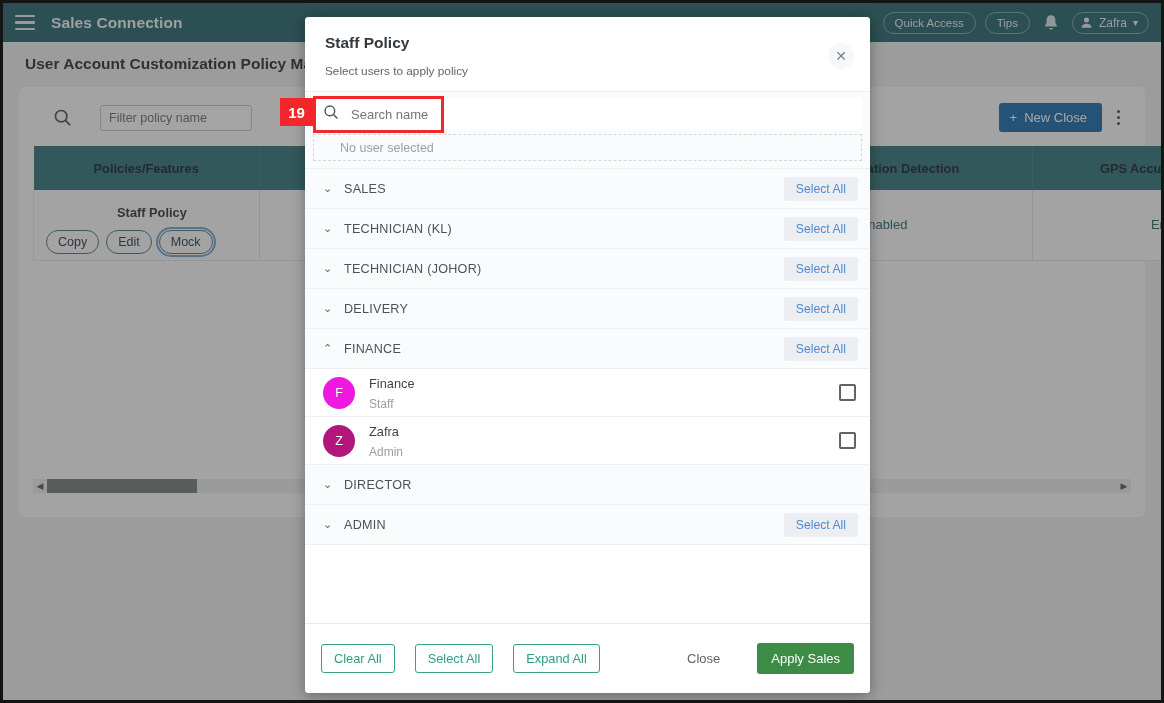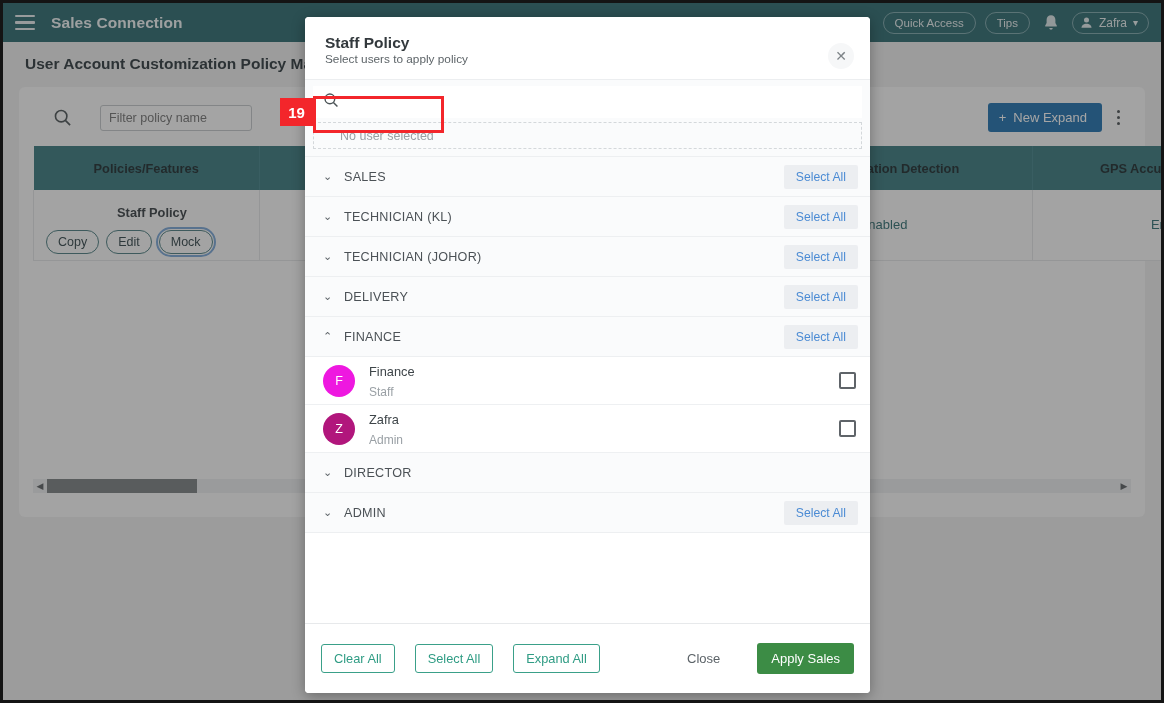--- a/index.html
+++ b/index.html
@@ -142,21 +142,21 @@
     left: 302px; top: 14px;
     width: 565px; height: 676px;
     background: #ffffff;
     border-radius: 4px;
     box-shadow: 0 3px 14px rgba(0,0,0,0.32);
     display: flex; flex-direction: column;
     overflow: hidden;
   }
   .modal-head { padding: 17px 20px 13px 20px; position: relative; background: #fff; }
   .modal-title { font-size: 15.5px; font-weight: bold; color: #33393d; }
-  .modal-sub { font-size: 11.8px; color: #5d6468; margin-top: 0; }
+  .modal-sub { font-size: 11.8px; color: #5d6468; margin-top: 12px; }
   .modal-close {
     position: absolute; right: 16px; top: 26px;
     width: 26px; height: 26px; border-radius: 50%;
     background: #f6f7f8; color: #7d8387;
     display: flex; align-items: center; justify-content: center;
     font-size: 14px; cursor: pointer; border: none;
     font-family: "Liberation Sans", sans-serif;
   }
   .search-zone { padding: 6px 8px 0 8px; background: #fafbfc; border-top: 1px solid #eceef0; }
   .search-box {
@@ -298,21 +298,21 @@
         <span class="mag">
           <svg width="19" height="19" viewBox="0 0 20 20" aria-hidden="true">
             <circle cx="8.6" cy="8.6" r="6" fill="none" stroke="#4c5457" stroke-width="1.7"></circle>
             <line x1="13" y1="13" x2="18" y2="18" stroke="#4c5457" stroke-width="1.7"></line>
           </svg>
         </span>
         <input class="filter-input" type="text" placeholder="Filter policy name" style="">
         <div class="newpolicy-wrap">
           <button class="btn-newpolicy">
             <span>+</span>
-            <span>New Expand</span>
+            <span>New Close</span>
           </button>
           <div class="kebab">
               <i></i>
               <i></i>
               <i></i>
             </div>
         </div>
       </div>
 
       <table class="policies">
@@ -371,20 +371,21 @@
     </div>
 
     <div class="search-zone">
       <div class="search-box">
         <span>
           <svg width="16" height="16" viewBox="0 0 20 20" aria-hidden="true">
             <circle cx="8.6" cy="8.6" r="6" fill="none" stroke="#4c5457" stroke-width="1.8"></circle>
             <line x1="13" y1="13" x2="18" y2="18" stroke="#4c5457" stroke-width="1.8"></line>
           </svg>
         </span>
+        <input class="search-input" type="text" placeholder="Search name" style="">
       </div>
     </div>
 
     <div class="selected-zone">
       <div class="selected-box">No user selected</div>
     </div>
 
     <div class="list">
 
       <div class="group-row">

